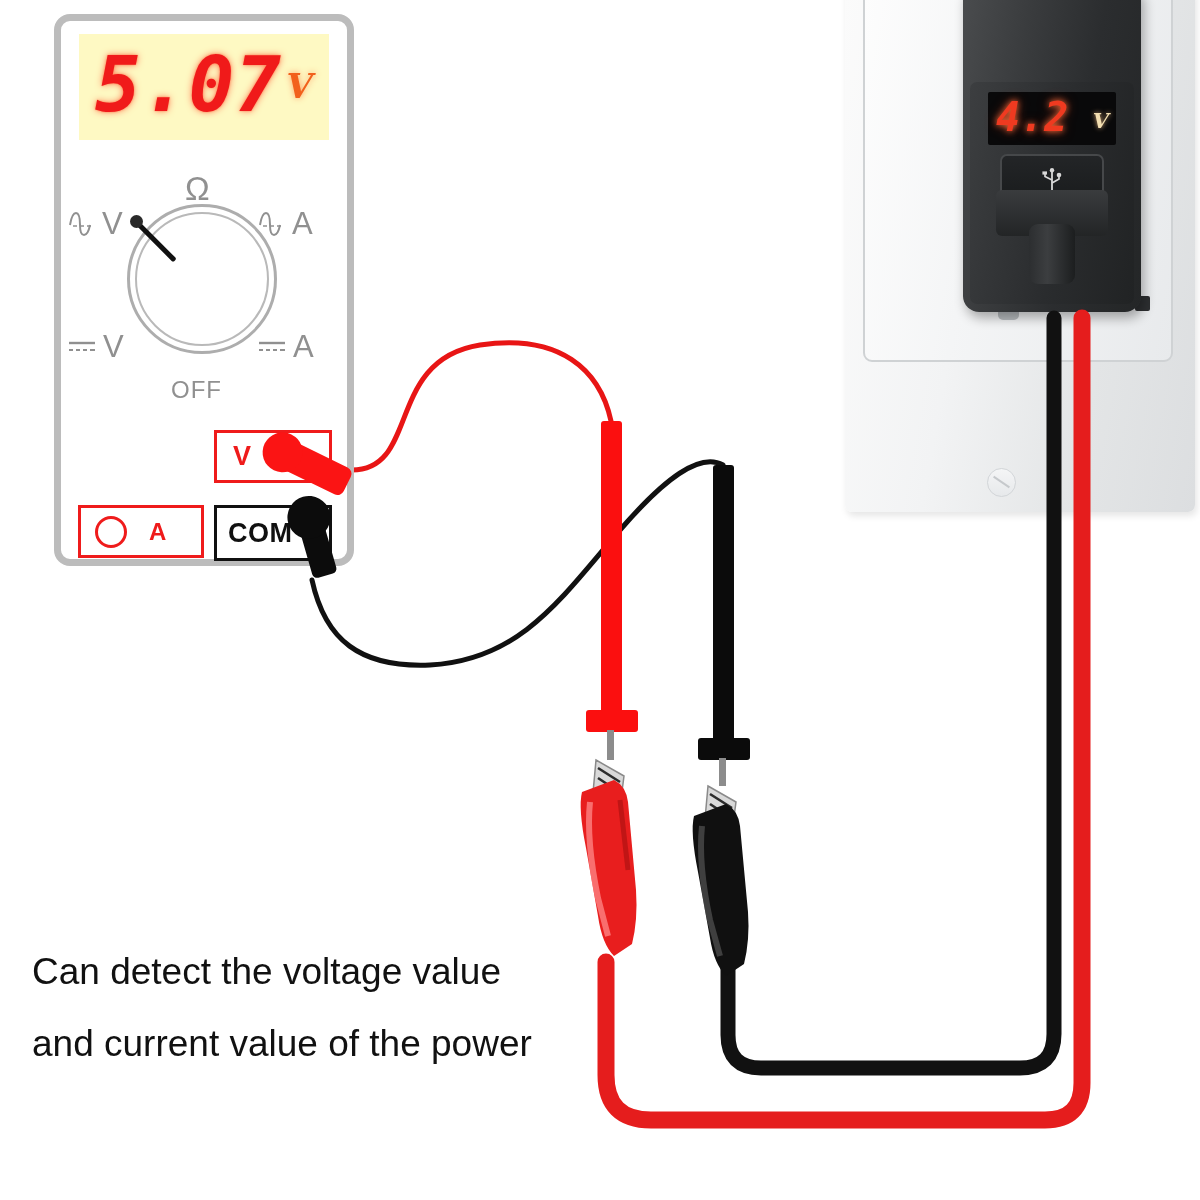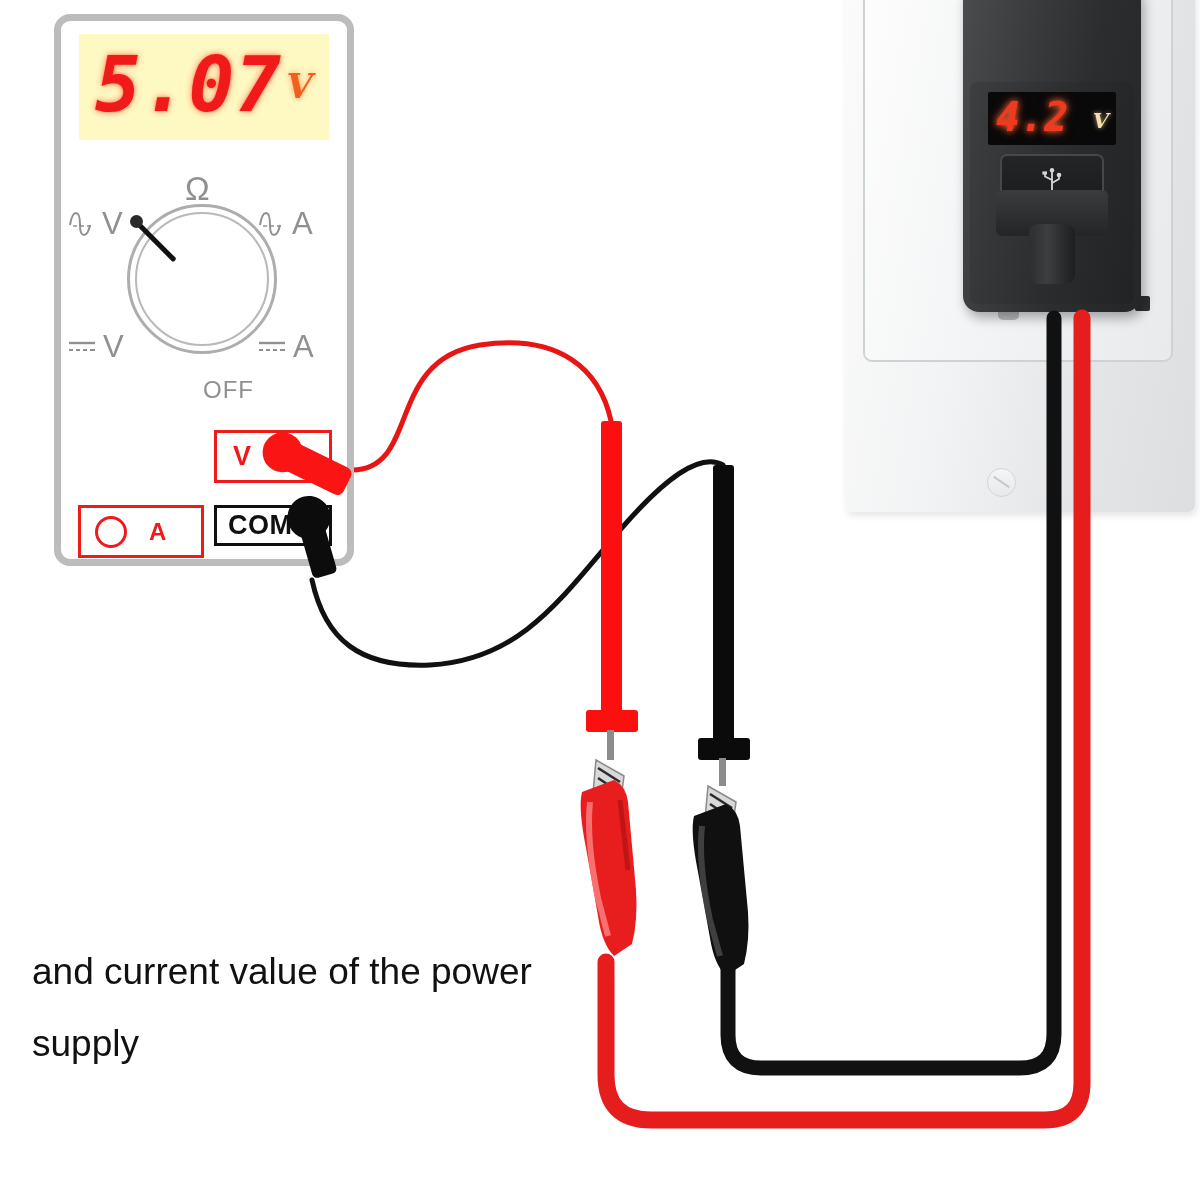--- a/index.html
+++ b/index.html
@@ -30,21 +30,21 @@
     position:absolute;right:16px;top:32px;
     font-family:"DejaVu Serif",serif;font-style:italic;font-weight:700;
     font-size:34px;color:#f2601c;
     text-shadow:0 0 6px rgba(255,150,90,.9);
   }
 
   
   #dial-wrap{position:absolute;left:0;top:125px;width:286px;height:270px;}
   .dial-lbl{position:absolute;color:#909090;font-size:31px;font-family:"Liberation Sans",sans-serif;line-height:1;}
   #lbl-ohm{left:124px;top:26px;font-size:33px;}
-  #lbl-off{left:110px;top:232px;font-size:24px;letter-spacing:1px;margin-left:32px;}
+  #lbl-off{left:110px;top:232px;font-size:24px;letter-spacing:1px;}
   .acsym{display:inline-block;vertical-align:-3px;margin-right:1px;}
   .dcsym{display:inline-block;vertical-align:1px;margin-right:2px;}
   #lbl-acv{left:6px;top:62px;}
   #lbl-aca{left:196px;top:62px;}
   #lbl-dcv{left:6px;top:185px;}
   #lbl-dca{left:196px;top:185px;}
   #knob{
     position:absolute;left:66px;top:58px;width:150px;height:150px;border-radius:50%;
     border:3px solid #adadad;background:#fff;box-sizing:border-box;
   }
@@ -61,21 +61,21 @@
     background:#2a2a2a;z-index:4;
   }
 
   
   .port{position:absolute;box-sizing:border-box;display:flex;align-items:center;}
   #port-vohm{left:153px;top:409px;width:118px;height:53px;border:3px solid #ef1b1b;}
   #port-vohm span{color:#ef1b1b;font-weight:700;font-size:27px;margin-left:16px;letter-spacing:5px;}
   #port-a{left:17px;top:484px;width:126px;height:53px;border:3px solid #ef1b1b;}
   #port-a .ocirc{width:32px;height:32px;border:3px solid #ef1b1b;border-radius:50%;margin-left:14px;box-sizing:border-box;}
   #port-a span{color:#ef1b1b;font-weight:700;font-size:24px;margin-left:22px;}
-  #port-com{left:153px;top:484px;width:118px;height:41px;border:3px solid #101010;}
+  #port-com{left:153px;top:484px;width:118px;height:56px;border:3px solid #101010;}
   #port-com span{color:#101010;font-weight:700;font-size:27px;margin-left:11px;letter-spacing:.5px;}
 
   
   #plug-red{
     position:absolute;left:288px;top:440px;width:66px;height:30px;background:#fb1414;
     transform:rotate(26deg);transform-origin:0 50%;border-radius:4px 7px 7px 4px;z-index:6;
   }
   #plug-red:before{
     content:"";position:absolute;left:-26px;top:-5px;width:40px;height:40px;border-radius:50%;background:#fb1414;
   }
@@ -311,17 +311,17 @@
       <div class="port" id="port-com">
         <span>COM</span>
       </div>
     </div>
   </div>
 
   <div id="plug-red"></div>
   <div id="plug-black"></div>
 
   <div id="caption">
+    <div>Can detect the voltage value</div>
     <div>and current value of the power</div>
-    <div>supply</div>
   </div>
 
 </div>
 
 </body></html>

